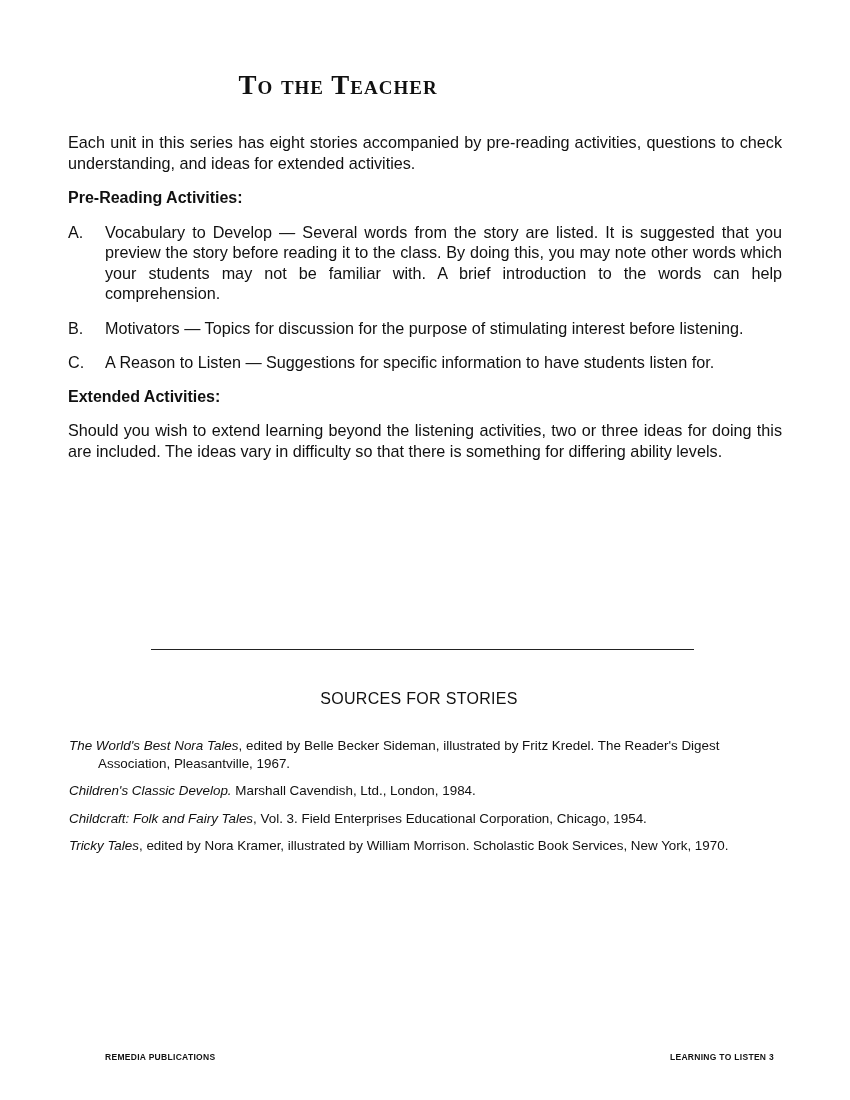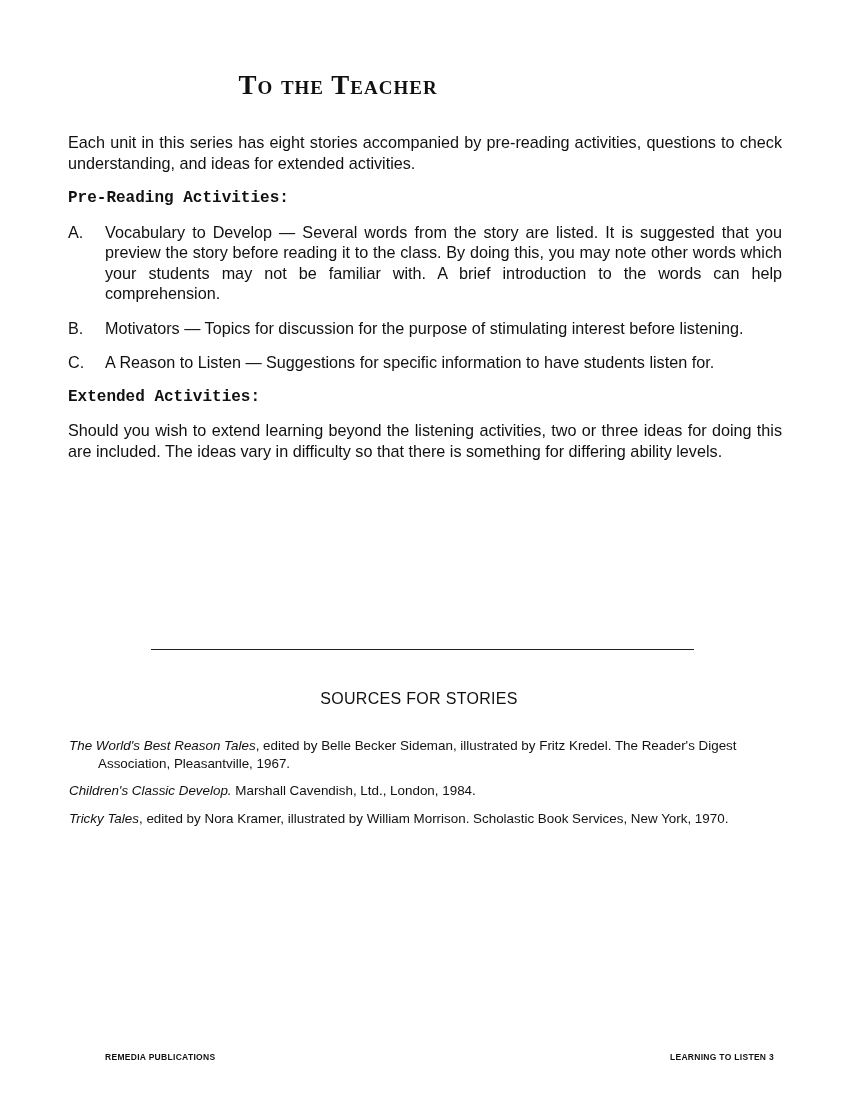--- a/index.html
+++ b/index.html
@@ -1,20 +1,20 @@
 <!DOCTYPE html>
 <html><head>
 <meta charset="utf-8">
 <style>
   html, body { margin: 0; padding: 0; background: #ffffff; }
   body { width: 850px; height: 1100px; position: relative; overflow: hidden; color: #111; font-family: "Liberation Sans", sans-serif; }
   .title { position: absolute; top: 70px; left: 0; width: 676px; text-align: center; font-family: "Liberation Serif", serif; font-weight: bold; font-size: 27px; font-variant: small-caps; letter-spacing: 1px; color: #111; }
   .content { position: absolute; left: 68px; width: 714px; top: 132px; font-size: 16.2px; line-height: 20.5px; }
   .para { margin: 0 0 15px 0; text-align: justify; }
-  .heading { font-weight: bold; margin: 9px 0 13px 0; font-size: 16px; font-family: Liberation Mono, monospace; }
+  .heading { font-weight: bold; margin: 9px 0 13px 0; font-size: 16px; }
   .item { display: flex; margin: 0 0 14px 0; }
   .item-letter { width: 37px; flex: none; }
   .item-text { flex: 1; text-align: justify; }
   .rule { position: absolute; top: 649px; left: 151px; width: 543px; border-top: 1.5px solid #222; height: 0; }
   .sources-title { position: absolute; top: 690px; left: 0; width: 838px; text-align: center; font-size: 16px; letter-spacing: 0.3px; }
   .sources { position: absolute; top: 737px; left: 69px; width: 714px; font-size: 13.4px; line-height: 17.5px; }
   .source { margin: 0 0 10px 0; padding-left: 29px; text-indent: -29px; }
   .source i { font-style: italic; }
   .footer { position: absolute; top: 1052px; font-size: 8.5px; font-weight: bold; letter-spacing: 0.3px; }
   .footer-left { left: 105px; }
@@ -45,19 +45,20 @@
 
   <div class="heading">Extended Activities:</div>
   <p class="para">Should you wish to extend learning beyond the listening activities, two or three ideas for doing this are included. The ideas vary in difficulty so that there is something for differing ability levels.</p>
 </div>
 
 <div class="rule"></div>
 
 <div class="sources-title">SOURCES FOR STORIES</div>
 
 <div class="sources">
-  <p class="source"><i>The World's Best Reason Tales</i><span>, edited by Belle Becker Sideman, illustrated by Fritz Kredel. The Reader's Digest Association, Pleasantville, 1967.</span></p>
+  <p class="source"><i>The World's Best Nora Tales</i><span>, edited by Belle Becker Sideman, illustrated by Fritz Kredel. The Reader's Digest Association, Pleasantville, 1967.</span></p>
   <p class="source"><i>Children's Classic Develop.</i><span> Marshall Cavendish, Ltd., London, 1984.</span></p>
+  <p class="source"><i>Childcraft: Folk and Fairy Tales</i><span>, Vol. 3. Field Enterprises Educational Corporation, Chicago, 1954.</span></p>
   <p class="source"><i>Tricky Tales</i><span>, edited by Nora Kramer, illustrated by William Morrison. Scholastic Book Services, New York, 1970.</span></p>
 </div>
 
 <div class="footer footer-left">REMEDIA PUBLICATIONS</div>
 <div class="footer footer-right">LEARNING TO LISTEN 3</div>
 
 </body></html>

